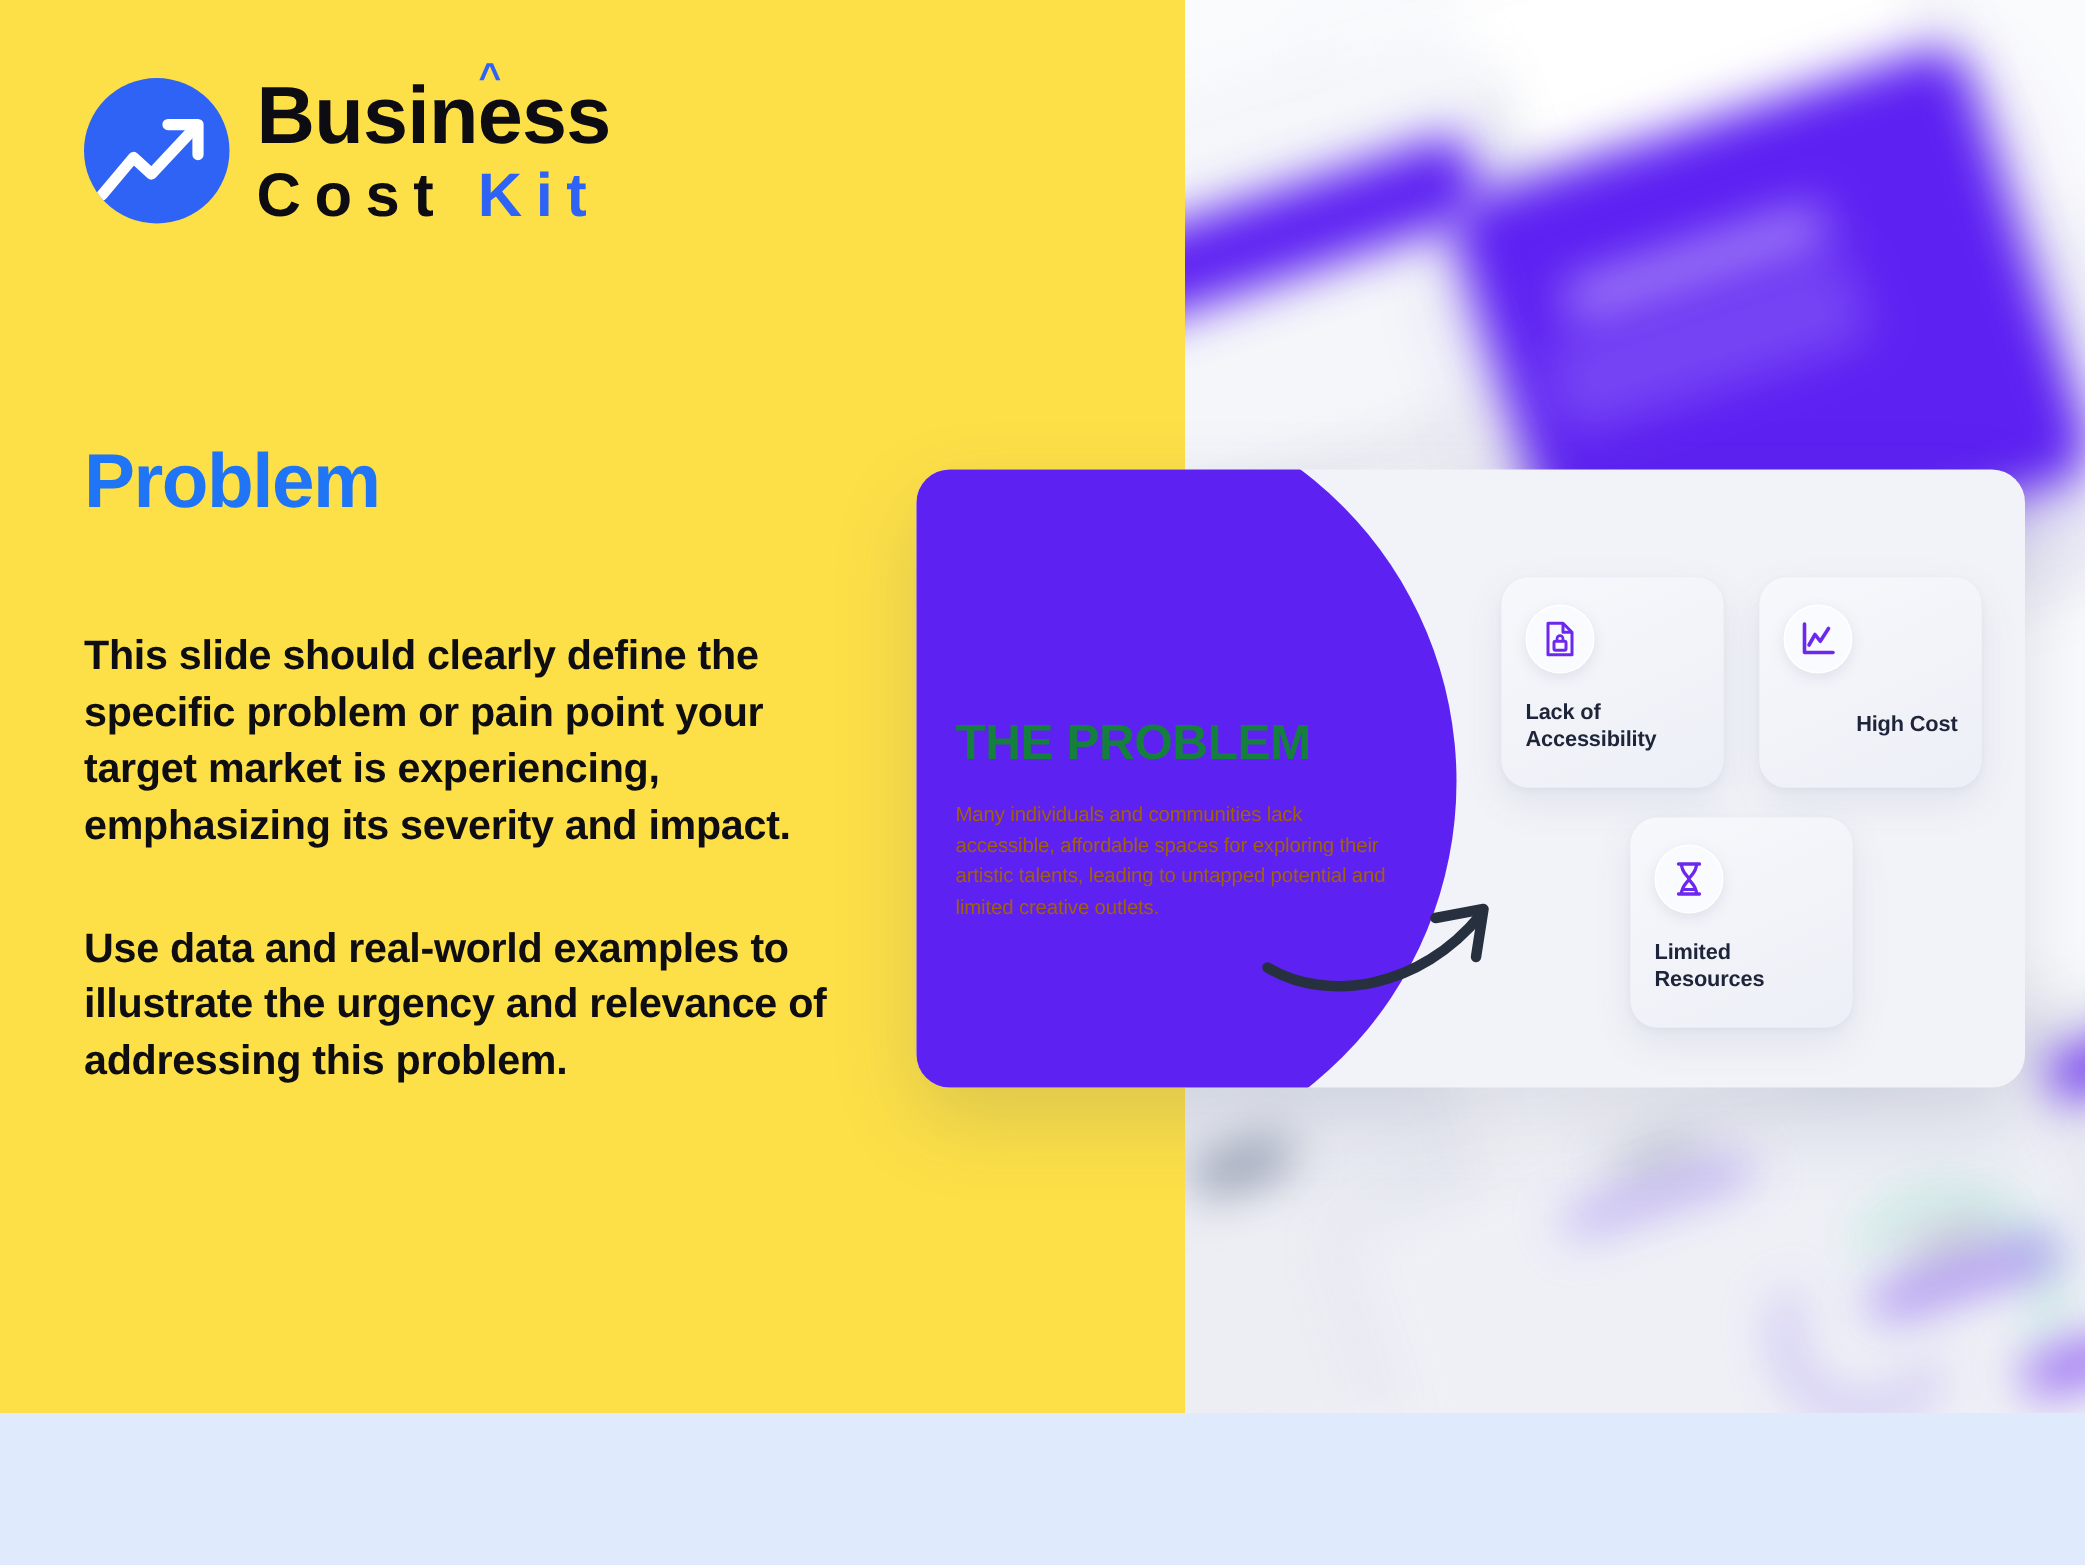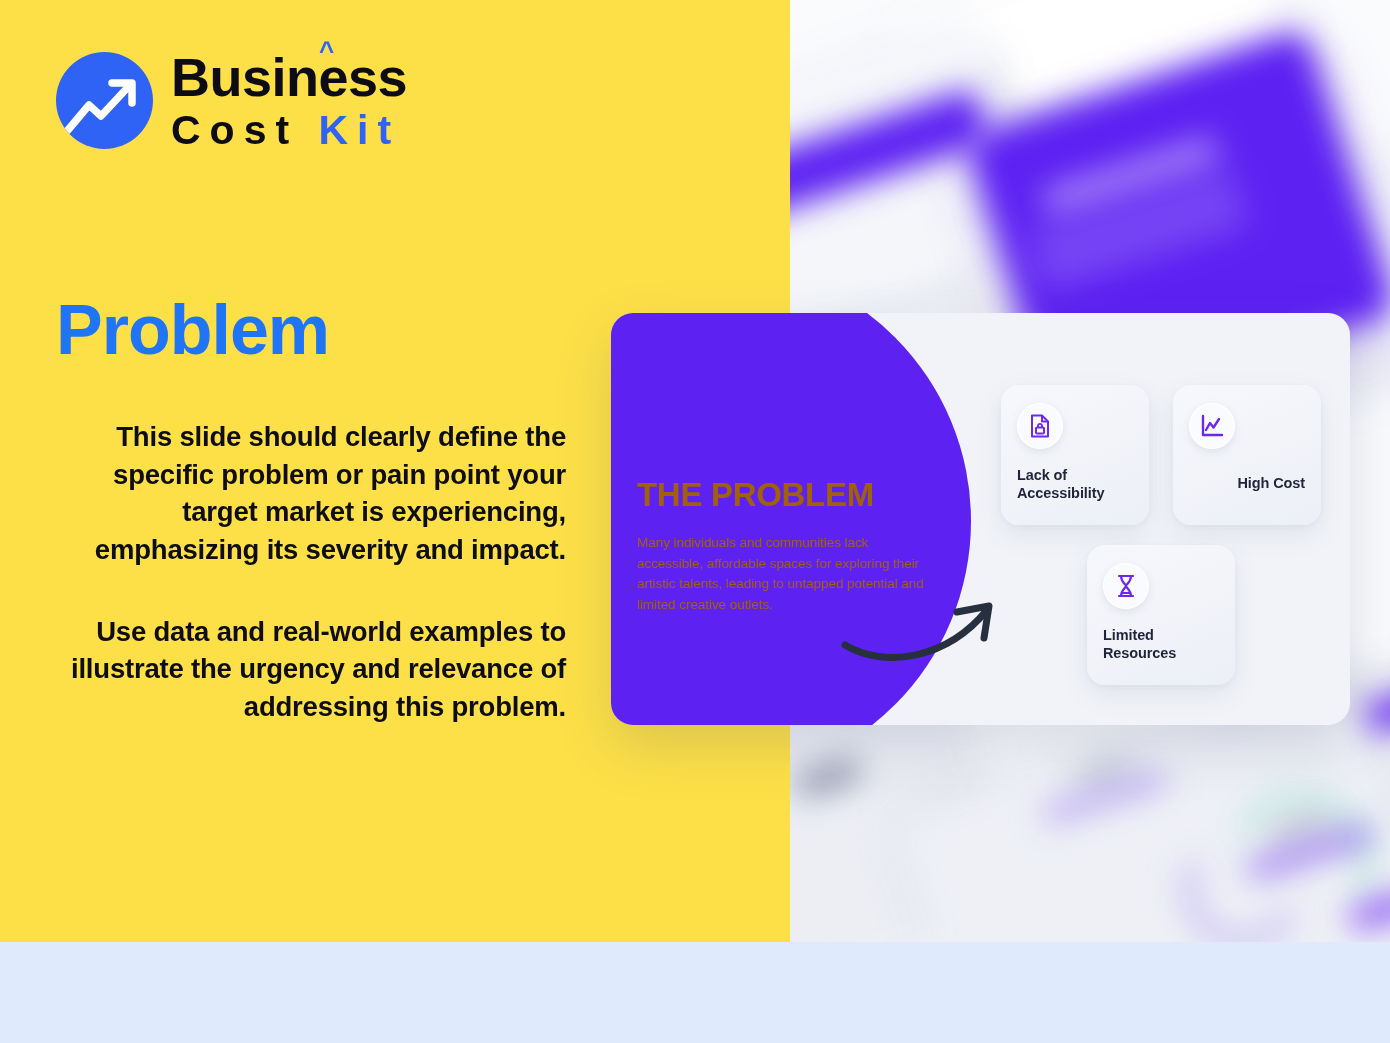--- a/index.html
+++ b/index.html
@@ -36,24 +36,24 @@
   #logo-caret {
     position:absolute; left:148px; top:-12px; font-size:26px;
     color:#2f63f5; font-weight:bold;
   }
   #logo-line2 { font-size:41px; font-weight:bold; letter-spacing:9px; color:#0c0c12; margin-top:6px; }
   #logo-line2 .kit { color:#2f63f5; }
 
   
   #page-title {
     position:absolute; left:56px; top:295px;
-    font-size:70px; font-weight:bold; color:#1f75f5;
+    font-size:51px; font-weight:bold; color:#1f75f5;
     letter-spacing:-1px; line-height:1;
   }
-  #body-copy { position:absolute; left:56px; top:418px; width:510px;text-align:right; }
+  #body-copy { position:absolute; left:56px; top:418px; width:510px; }
   #body-copy p {
     font-size:27.5px; font-weight:bold; color:#0d0d12;
     line-height:1.37; letter-spacing:-0.2px;
   }
   #body-copy p + p { margin-top:44px; }
 
   
   #right-panel {
     position:absolute; left:790px; top:0; width:600px; height:942px;
     background:#fafbfd; overflow:hidden;
@@ -146,21 +146,21 @@
     background:#f1f3f8; border-radius:22px; overflow:hidden;
     box-shadow:0 22px 55px rgba(60,70,110,.17);
   }
   #purple-blob {
     position:absolute; left:-160px; top:-52px;
     width:520px; height:520px; border-radius:50%;
     background:#5d21f2;
   }
   #the-problem-title {
     position:absolute; left:26px; top:165px; width:330px;
-    font-size:33px; font-weight:bold; color:#a16207;
+    font-size:33px; font-weight:bold; color:#15803d;
     letter-spacing:-0.3px; line-height:1;
   }
   #the-problem-body {
     position:absolute; left:26px; top:220px; width:296px;
     font-size:13.6px; color:#a16207; line-height:1.52;
     letter-spacing:-0.1px;
   }
   #curve-arrow { position:absolute; left:230px; top:280px; }
 
   

